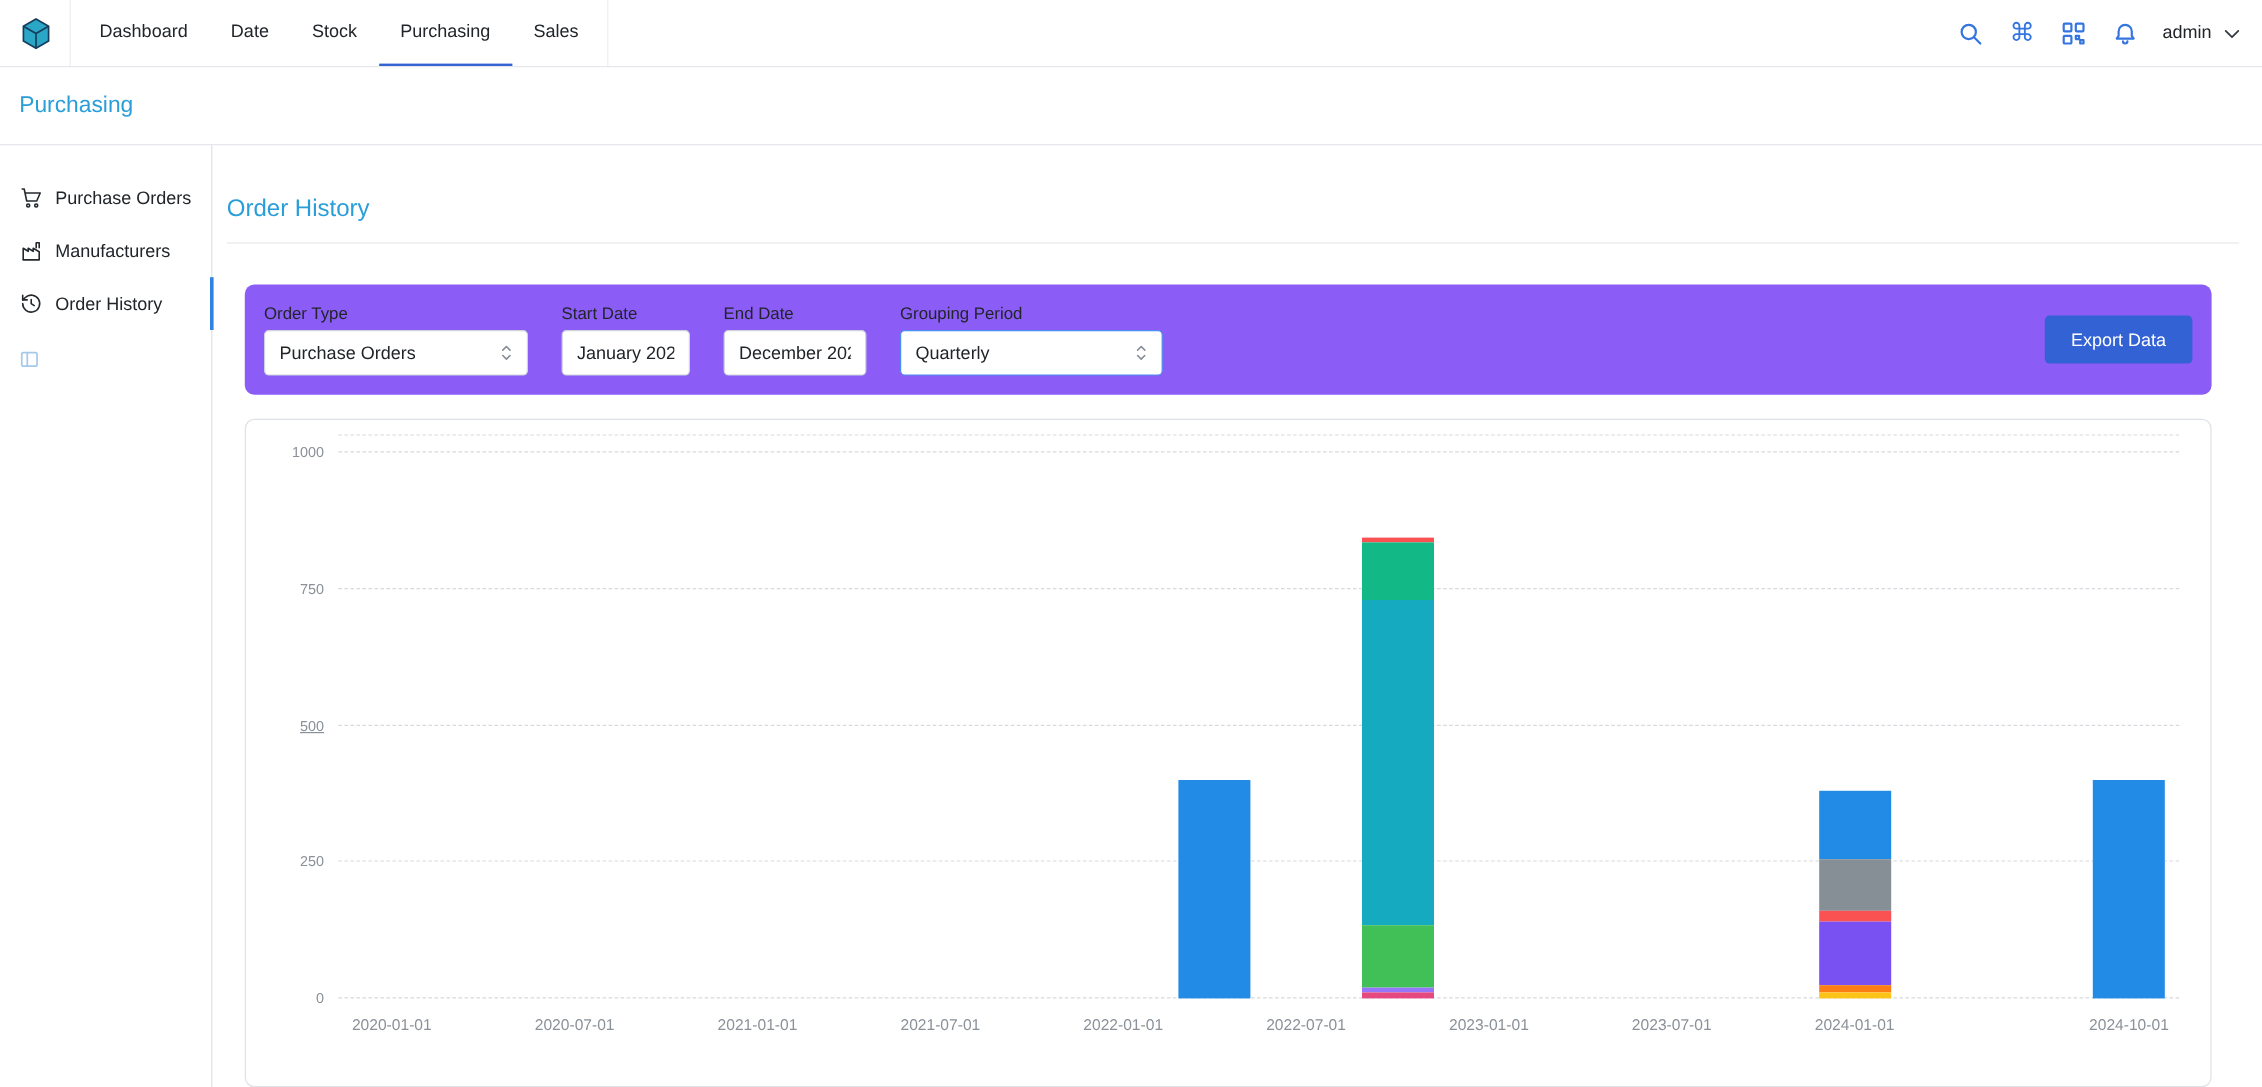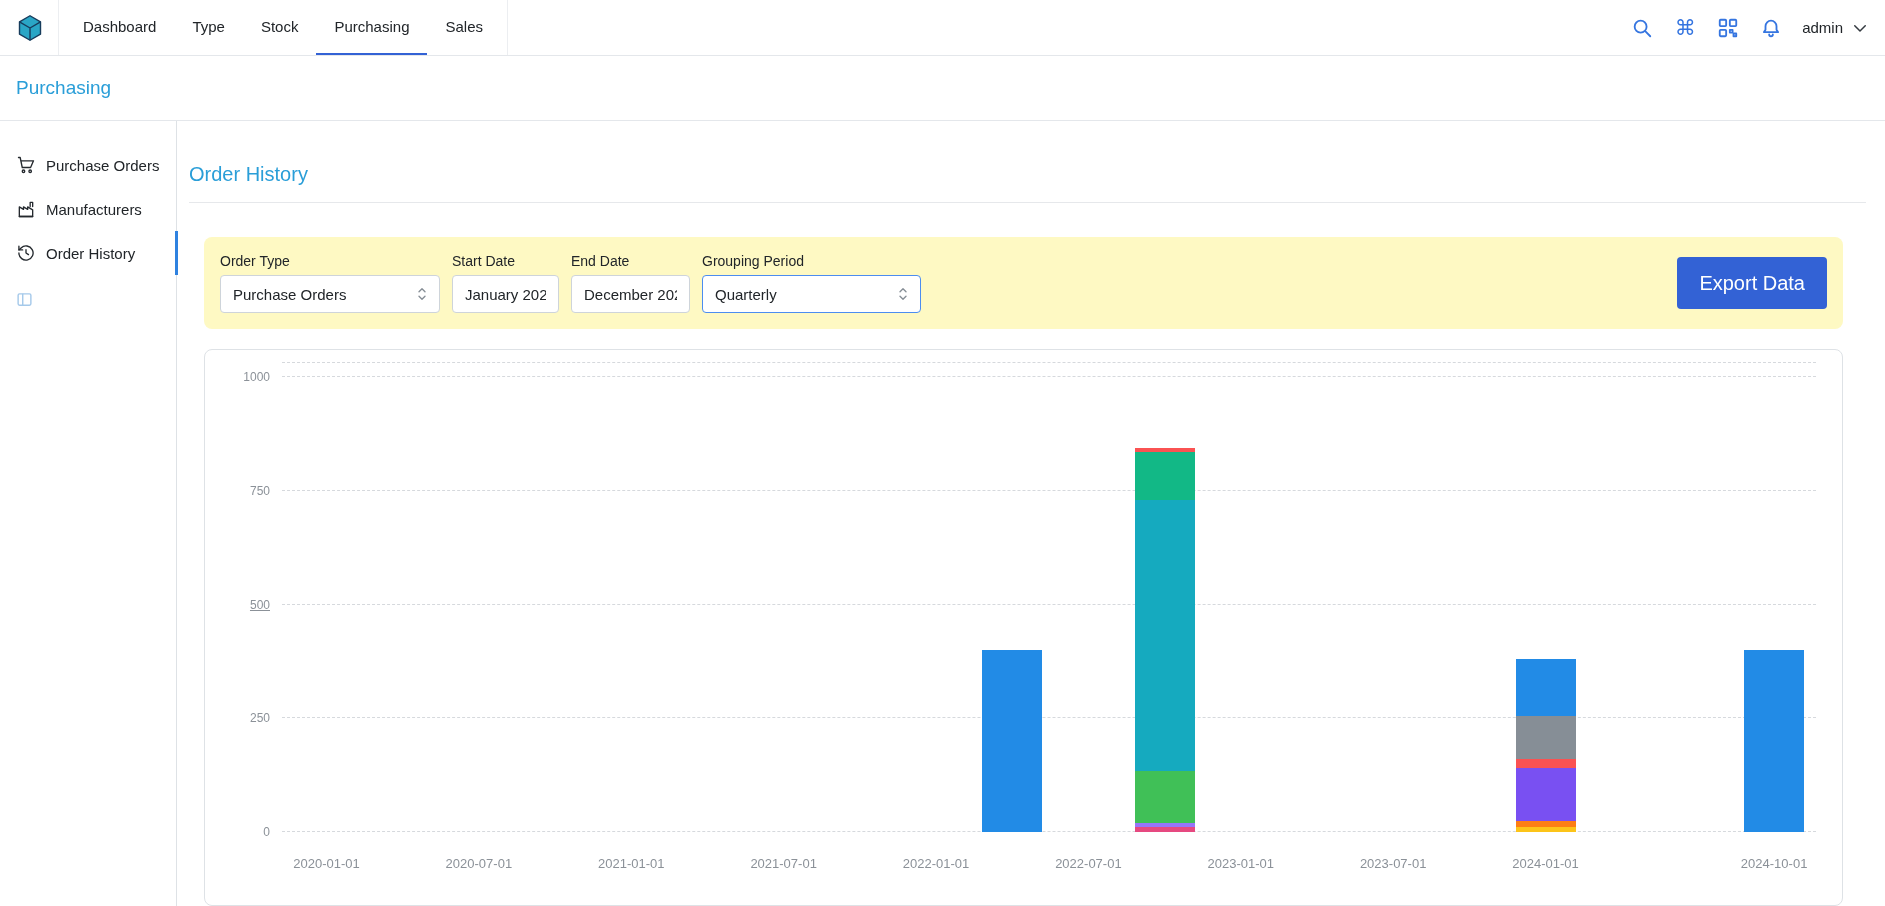--- a/index.html
+++ b/index.html
@@ -26,54 +26,54 @@
   .content{display:flex;height:785px;}
   .sidebar{width:177px;border-right:1px solid #dee2e6;padding-top:22px;position:relative;flex-shrink:0;}
   .side-item{position:relative;display:flex;align-items:center;gap:10px;height:44px;padding-left:16px;font-size:15px;cursor:pointer;}
   .side-item.active::after{content:"";position:absolute;right:-2px;top:0;bottom:0;width:3px;background:var(--sidebar-indicator);}
   .sicon{display:flex;align-items:center;color:#24292e;}
   .collapse-btn{margin:16px 0 0 16px;display:inline-flex;color:#a5c9ea;cursor:pointer;}
   .main{flex:1;display:flex;flex-direction:column;padding:0 19px 0 12px;min-width:0;}
   .page-title{color:var(--heading);font-size:20px;font-weight:500;margin:42px 0 16px 0;}
   .title-divider{border:none;border-top:1px solid #e6e8eb;margin:0;}
   
-  .filter-card{display:flex;align-items:flex-start;gap:12px;background:#fef9c3;border-radius:8px;
+  .filter-card{display:flex;align-items:flex-start;gap:28px;background:#8b5cf6;border-radius:8px;
     margin:34px 23px 0 15px;padding:16px;}
   .field{display:flex;flex-direction:column;}
   .field label{font-size:14px;font-weight:500;margin-bottom:6px;color:#212529;}
   .select{display:flex;align-items:center;justify-content:space-between;gap:8px;height:38px;background:#fff;
     border:1px solid #ced4da;border-radius:4px;padding:0 8px 0 12px;font-size:15px;cursor:pointer;}
   .select.focused{border-color:#4c8df0;}
   .dateinput{height:38px;border:1px solid #ced4da;border-radius:4px;padding:0 12px;font-size:15px;
     font-family:"Liberation Sans",sans-serif;color:#212529;background:#fff;}
   .w-ordertype{width:220px;} .w-start{width:107px;} .w-end{width:119px;} .w-grouping{width:219px;}
-  .export-btn{margin-left:auto;align-self:center;height:52px;padding:12px 22px;border:none;border-radius:4px;
-    background:var(--accent-button);color:#fff;font-size:20px;font-weight:500;font-family:"Liberation Sans",sans-serif;cursor:pointer;}
+  .export-btn{margin-left:auto;align-self:center;height:40px;padding:12px 22px;border:none;border-radius:4px;
+    background:var(--accent-button);color:#fff;font-size:15px;font-weight:500;font-family:"Liberation Sans",sans-serif;cursor:pointer;}
   
   .chart-card{position:relative;flex:1;margin:20px 23px 0 15px;border:1px solid #dee2e6;border-radius:8px;background:#fff;min-height:0;}
   .plot{position:absolute;left:77px;right:26px;top:12px;height:470px;}
   .gridline{position:absolute;left:0;right:0;height:0;border-top:1px dashed #d6d9dd;}
   .ytick{position:absolute;right:calc(100% + 12px);width:46px;text-align:right;font-size:12px;color:#8b9198;transform:translateY(50%);}
-  .xtick{position:absolute;top:calc(100% + 14px);transform:translateX(-50%);font-size:13px;color:#8b9198;white-space:nowrap;margin-top:10px;}
+  .xtick{position:absolute;top:calc(100% + 14px);transform:translateX(-50%);font-size:13px;color:#8b9198;white-space:nowrap;}
   .bar{position:absolute;bottom:0;width:60px;transform:translateX(-50%);display:flex;flex-direction:column-reverse;z-index:2;}
   .seg{width:100%;}
 </style>
 </head>
 <body>
 
 <header class="navbar">
   <div class="logo">
     <svg width="28" height="28" viewBox="0 0 24 24">
       <path d="M12 1.5 21 6.75v10.5L12 22.5 3 17.25V6.75Z" fill="#2aa6c6" stroke="#173c5c" stroke-width="1.2" stroke-linejoin="round"></path>
       <path d="M12 22.5V12M12 12 3 6.75M12 12l9-5.25" stroke="#173c5c" stroke-width="1.2" fill="none"></path>
     </svg>
   </div>
   <nav class="tabs">
     <div class="tab">Dashboard</div>
-    <div class="tab">Type</div>
+    <div class="tab">Date</div>
     <div class="tab">Stock</div>
     <div class="tab active">Purchasing</div>
     <div class="tab">Sales</div>
   </nav>
   <div class="nav-right">
     <span class="nicon">
       <svg width="22" height="22" viewBox="0 0 24 24" fill="none" stroke="currentColor" stroke-width="2" stroke-linecap="round">
         <circle cx="10.5" cy="10.5" r="6.5"></circle>
           <path d="M15.5 15.5 21 21"></path>
       </svg>

